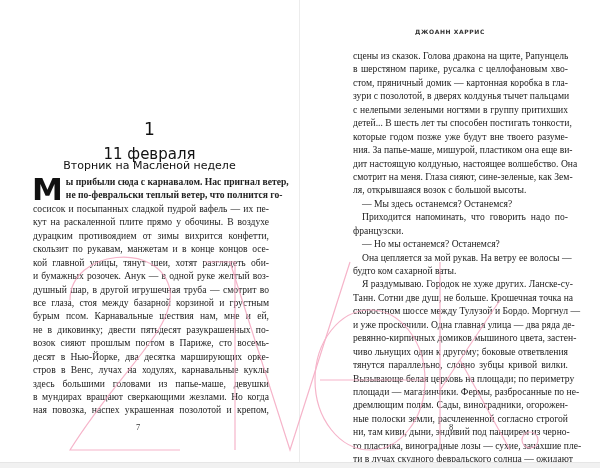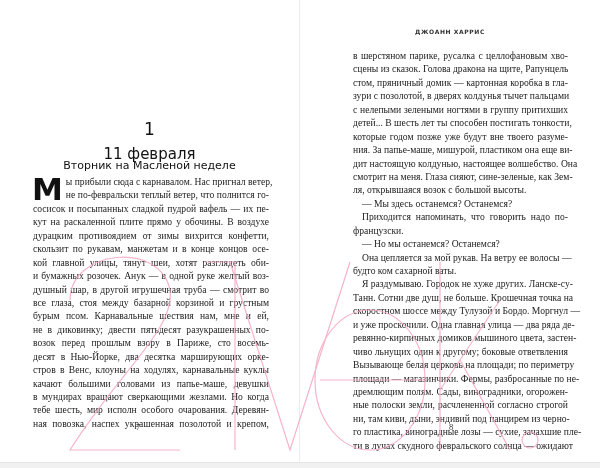--- a/index.html
+++ b/index.html
@@ -43,21 +43,21 @@
     .body-left { left: 33px; top: 175px; width: 236px; }
     .body-right { left: 353px; top: 49px; width: 215px; }
     .line { display: block; white-space: nowrap; text-align-last: justify; height: 13.45px; }
     .line.last { text-align-last: left; }
     .line.indent { padding-left: 9px; }
 
     .dropcap {
       float: left; font-family: "DejaVu Sans", sans-serif; font-weight: bold;
       font-size: 31px; line-height: 24px; margin: 2px 3px 0 -1px; color: #111;
     }
-    .line.after-cap { padding-left: 0; }
+    .line.after-cap { padding-left: 0; font-weight: bold; }
 
     .folio {
       position: absolute; top: 422px; font-size: 8.5px; color: #333;
       text-align: center; width: 20px;
     }
     .folio-left { left: 128px; }
     .folio-right { left: 441px; }
 
     .watermark {
       position: absolute; left: 0; top: 0; width: 600px; height: 468px;
@@ -81,38 +81,37 @@
       <span class="line">сосисок и посыпанных сладкой пудрой вафель — их пе-</span>
       <span class="line">кут на раскаленной плите прямо у обочины. В воздухе</span>
       <span class="line">дурацким противоядием от зимы вихрится конфетти,</span>
       <span class="line">скользит по рукавам, манжетам и в конце концов осе-</span>
       <span class="line">кой главной улицы, тянут шеи, хотят разглядеть оби-</span>
       <span class="line">и бумажных розочек. Анук — в одной руке желтый воз-</span>
       <span class="line">душный шар, в другой игрушечная труба — смотрит во</span>
       <span class="line">все глаза, стоя между базарной корзиной и грустным</span>
       <span class="line">бурым псом. Карнавальные шествия нам, мне и ей,</span>
       <span class="line">не в диковинку; двести пятьдесят разукрашенных по-</span>
-      <span class="line">возок перед прошлым взору в Париже, сто восемь-</span>
+      <span class="line">возок сияют прошлым постом в Париже, сто восемь-</span>
       <span class="line">десят в Нью-Йорке, два десятка марширующих орке-</span>
-      <span class="line">стров в Венс, клоуны на ходулях, карнавальные куклы</span>
-      <span class="line">качают большими головами из папье-маше, девушки</span>
+      <span class="line">стров в Венс, лучах на ходулях, карнавальные куклы</span>
+      <span class="line">здесь большими головами из папье-маше, девушки</span>
       <span class="line">в мундирах вращают сверкающими жезлами. Но когда</span>
-      <span class="line">тебе шесть, мир исполн особого очарования. Деревян-</span>
       <span class="line">ная повозка, наспех украшенная позолотой и крепом,</span>
     </div>
 
     <div class="folio folio-left">7</div>
   </div>
 
   <div class="page page-right"></div>
   <div class="running-head">ДЖОАНН ХАРРИС</div>
 
   <div class="body-text body-right" id="right-body">
+      <span class="line">сцены из сказок. Голова дракона на щите, Рапунцель</span>
       <span class="line">в шерстяном парике, русалка с целлофановым хво-</span>
-      <span class="line">сцены из сказок. Голова дракона на щите, Рапунцель</span>
       <span class="line">стом, пряничный домик — картонная коробка в гла-</span>
       <span class="line">зури с позолотой, в дверях колдунья тычет пальцами</span>
       <span class="line">с нелепыми зелеными ногтями в группу притихших</span>
       <span class="line">детей... В шесть лет ты способен постигать тонкости,</span>
       <span class="line">которые годом позже уже будут вне твоего разуме-</span>
       <span class="line">ния. За папье-маше, мишурой, пластиком она еще ви-</span>
       <span class="line">дит настоящую колдунью, настоящее волшебство. Она</span>
       <span class="line">смотрит на меня. Глаза сияют, сине-зеленые, как Зем-</span>
       <span class="line last">ля, открывшаяся возок с большой высоты.</span>
       <span class="line indent last">— Мы здесь останемся? Останемся?</span>
@@ -120,20 +119,21 @@
       <span class="line last">французски.</span>
       <span class="line indent last">— Но мы останемся? Останемся?</span>
       <span class="line indent">Она цепляется за мой рукав. На ветру ее волосы —</span>
       <span class="line last">будто ком сахарной ваты.</span>
       <span class="line indent">Я раздумываю. Городок не хуже других. Ланске-су-</span>
       <span class="line">Танн. Сотни две душ, не больше. Крошечная точка на</span>
       <span class="line">скоростном шоссе между Тулузой и Бордо. Моргнул —</span>
       <span class="line">и уже проскочили. Одна главная улица — два ряда де-</span>
       <span class="line">ревянно-кирпичных домиков мышиного цвета, застен-</span>
       <span class="line">чиво льнущих один к другому; боковые ответвления</span>
+      <span class="line">тянутся параллельно, словно зубцы кривой вилки.</span>
       <span class="line">Вызывающе белая церковь на площади; по периметру</span>
       <span class="line">площади — магазинчики. Фермы, разбросанные по не-</span>
       <span class="line">дремлющим полям. Сады, виноградники, огорожен-</span>
       <span class="line">ные полоски земли, расчлененной согласно строгой</span>
       <span class="line">ни, там киви, дыни, эндивий под панцирем из черно-</span>
       <span class="line">го пластика, виноградные лозы — сухие, зачахшие пле-</span>
       <span class="line">ти в лучах скудного февральского солнца — ожидают</span>
     </div>
 
   <div class="folio folio-right">8</div>

